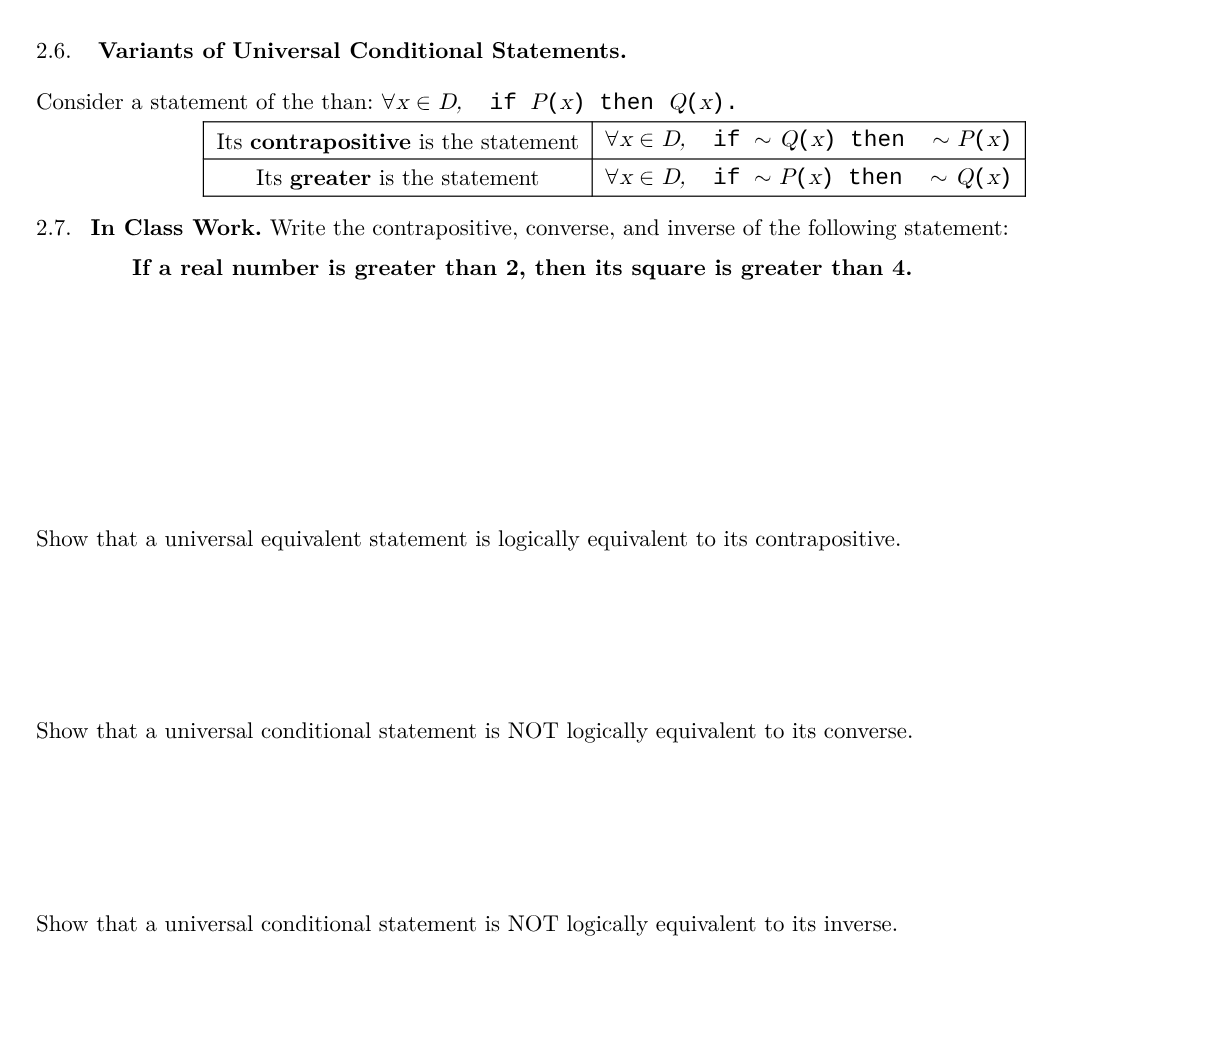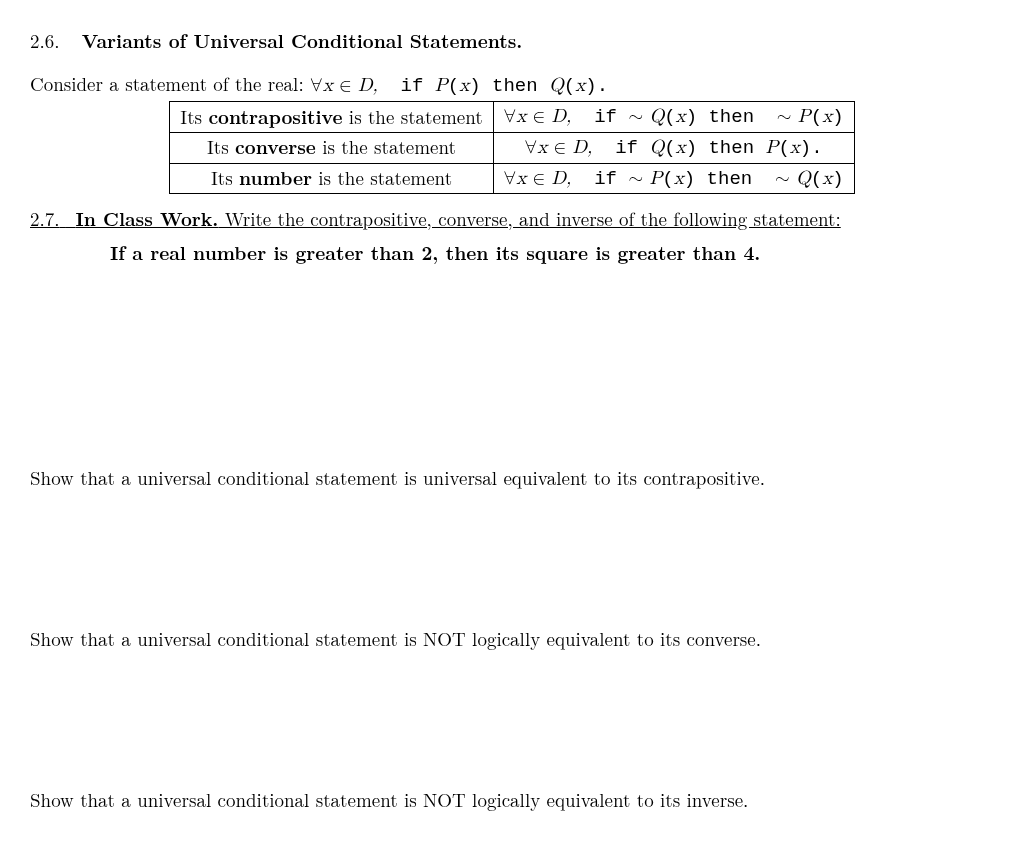--- a/index.html
+++ b/index.html
@@ -30,21 +30,20 @@
     padding: 0px 10px 1px 10px;
     text-align: center;
     vertical-align: middle;
     white-space: nowrap;
   }
   .bold { font-weight: bold; }
   .exercise {
     text-align: justify;
     text-justify: inter-word;
     margin-top: 6px;
-    text-decoration: underline;
   }
   .stmt {
     margin: 8px 0 0 80px;
     font-weight: bold;
   }
   .gap1 { height: 200px; }
   .gap2 { height: 135px; }
   .gap3 { height: 135px; }
   .forall { font-style: normal; }
   .elem { font-style: normal; }
@@ -53,62 +52,54 @@
 </head>
 <body>
 
 <div class="section-head">
   <span class="sec-num">2.6.</span>
   <span>&nbsp;</span>
   <span class="sec-title">Variants of Universal Conditional Statements.</span>
 </div>
 
 <div>
-  <span>Consider a statement of the real: </span><span class="math"><span class="forall">∀</span>x <span class="elem">∈</span> D,<span class="rm">&nbsp;&nbsp;if </span>P<span class="rm">(</span>x<span class="rm">)</span><span class="rm"> then </span>Q<span class="rm">(</span>x<span class="rm">)</span><span class="rm">.</span></span>
+  <span>Consider a statement of the than: </span><span class="math"><span class="forall">∀</span>x <span class="elem">∈</span> D,<span class="rm">&nbsp;&nbsp;if </span>P<span class="rm">(</span>x<span class="rm">)</span><span class="rm"> then </span>Q<span class="rm">(</span>x<span class="rm">)</span><span class="rm">.</span></span>
 </div>
 
 <table class="variants">
   <tbody>
       <tr>
     <td>
       <span>Its </span><span class="bold">contrapositive</span><span> is the statement</span>
     </td>
     <td>
       <span class="math"><span class="forall">∀</span>x <span class="elem">∈</span> D,<span class="rm">&nbsp;&nbsp;if&nbsp;</span><span class="tilde">∼</span> Q<span class="rm">(</span>x<span class="rm">)</span><span class="rm"> then &nbsp;</span><span class="tilde">∼</span> P<span class="rm">(</span>x<span class="rm">)</span></span>
     </td>
   </tr>
   <tr>
     <td>
-      <span>Its </span><span class="bold">converse</span><span> is the statement</span>
-    </td>
-    <td>
-      <span class="math"><span class="forall">∀</span>x <span class="elem">∈</span> D,<span class="rm">&nbsp;&nbsp;if </span>Q<span class="rm">(</span>x<span class="rm">)</span><span class="rm"> then </span>P<span class="rm">(</span>x<span class="rm">).</span></span>
-    </td>
-  </tr>
-  <tr>
-    <td>
-      <span>Its </span><span class="bold">number</span><span> is the statement</span>
+      <span>Its </span><span class="bold">greater</span><span> is the statement</span>
     </td>
     <td>
       <span class="math"><span class="forall">∀</span>x <span class="elem">∈</span> D,<span class="rm">&nbsp;&nbsp;if&nbsp;</span><span class="tilde">∼</span> P<span class="rm">(</span>x<span class="rm">)</span><span class="rm"> then &nbsp;</span><span class="tilde">∼</span> Q<span class="rm">(</span>x<span class="rm">)</span></span>
     </td>
   </tr>
 </tbody>
   </table>
 
 <div class="exercise">
   <span class="sec-num">2.7.</span>
   <span>&nbsp;</span><span class="sec-title">In Class Work.</span><span> Write the contrapositive, converse, and inverse of the following statement:</span>
 </div>
 
 <div class="stmt">If a real number is greater than 2, then its square is greater than 4.</div>
 
 <div class="gap1"></div>
 
-<div>Show that a universal conditional statement is universal equivalent to its contrapositive.</div>
+<div>Show that a universal equivalent statement is logically equivalent to its contrapositive.</div>
 
 <div class="gap2"></div>
 
 <div>Show that a universal conditional statement is NOT logically equivalent to its converse.</div>
 
 <div class="gap3"></div>
 
 <div>Show that a universal conditional statement is NOT logically equivalent to its inverse.</div>
 
 </body></html>

